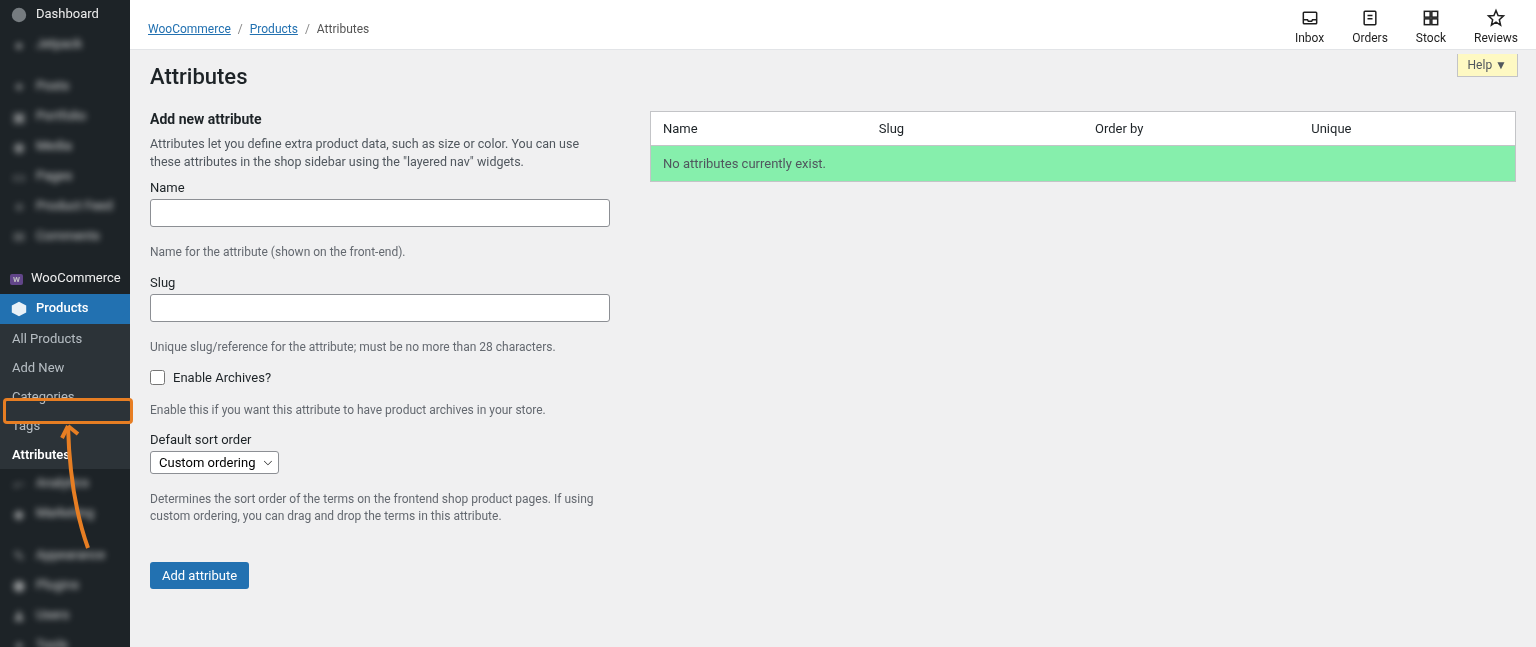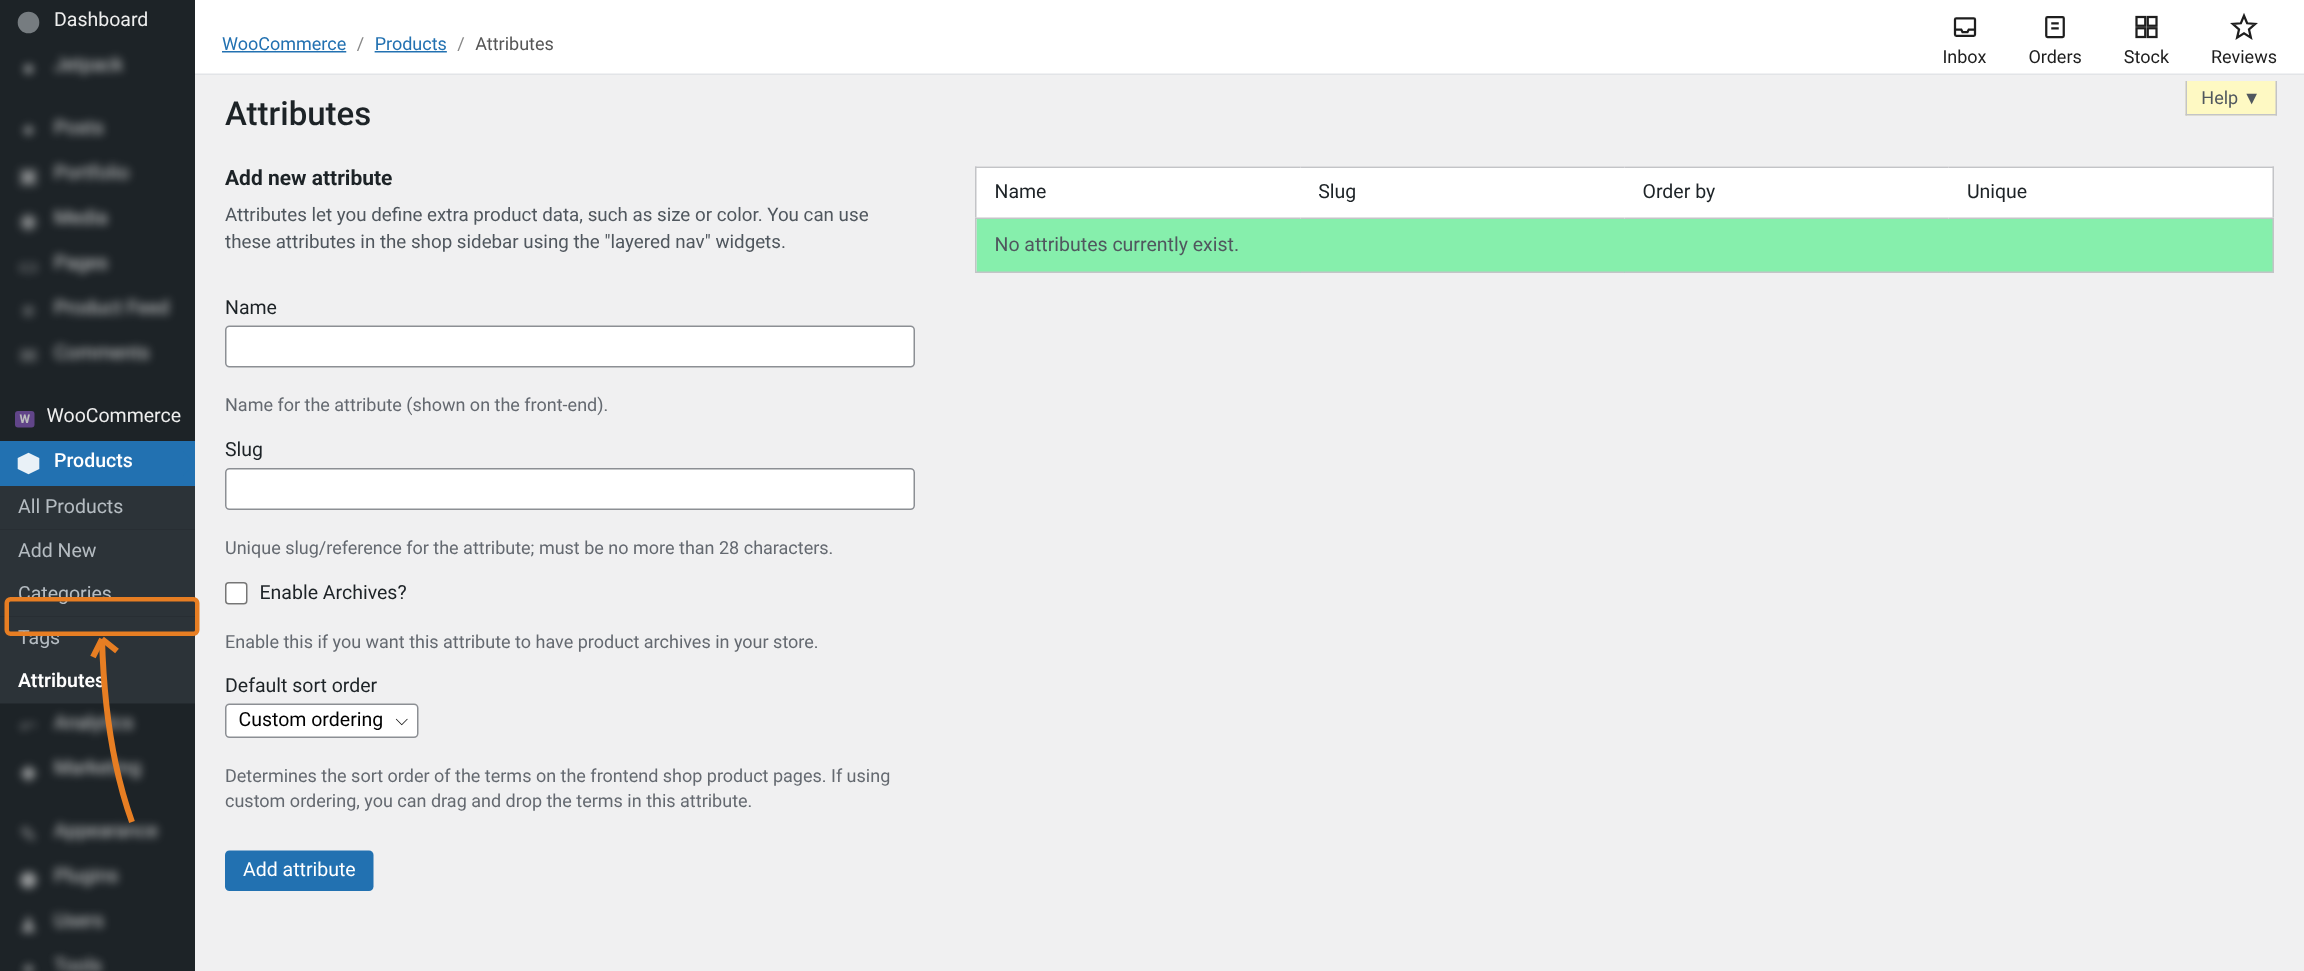--- a/index.html
+++ b/index.html
@@ -21,30 +21,30 @@
 .breadcrumbs a{color:#2271b1;text-decoration:underline;cursor:pointer}
 .breadcrumbs .sep{color:#888;margin:0 4px}
 .stat-item{display:flex;flex-direction:column;align-items:center;margin-left:28px;cursor:pointer;color:#1e1e1e;font-size:12px}
 .stat-item .ico{width:20px;height:20px;margin-bottom:3px}
 .page-body{padding:6px 20px 20px;position:relative}
 .help{position:absolute;right:18px;top:4px;background:#fef9c3;border:1px solid #c3c4c7;border-top:none;padding:4px 10px;font-size:12px;color:#50575e;cursor:pointer}
 h1.page-title{font-size:22px;font-weight:500;color:#1d2327;margin:8px 0 22px}
 .cols{display:flex;gap:40px}
 .left-col{width:460px}
 h2.section{font-size:14px;font-weight:700;color:#1d2327;margin-bottom:8px}
-.desc{font-size:12.5px;color:#50575e;margin-bottom:28px;line-height:1.4}
+.desc{font-size:12.5px;color:#50575e;margin-bottom:10px;line-height:1.4}
 .field-label{font-size:13px;color:#1d2327;margin-bottom:4px;display:block}
 .text-input{width:100%;padding:4px 8px;border:1px solid #8c8f94;border-radius:3px;font-size:13px;background:#fff;height:28px}
 .help-text{font-size:12px;color:#646970;margin-top:17px;margin-bottom:14px;line-height:1.4}
 .check-row{display:flex;align-items:flex-end;gap:8px;font-size:13px;color:#1d2327}
 .check-row input{width:15px;height:15px}
 .select{padding:3px 22px 3px 8px;border:1px solid #8c8f94;border-radius:3px;font-size:13px;background:#fff;appearance:none;position:relative}
 .select-wrap{display:inline-block;position:relative}
 .select-wrap::after{content:"⌵";position:absolute;right:7px;top:4px;font-size:11px;pointer-events:none}
-.btn-primary{background:#2271b1;color:#fff;border:none;padding:6px 12px;border-radius:3px;font-size:13px;cursor:pointer;margin-top:10px}
+.btn-primary{background:#2271b1;color:#fff;border:none;padding:6px 12px;border-radius:3px;font-size:13px;cursor:pointer;margin-top:23px}
 .right-col{flex:1}
 .tbl{width:100%;border:1px solid #c3c4c7;border-collapse:collapse;background:#fff}
 .tbl th{text-align:left;font-size:13px;font-weight:400;color:#1d2327;padding:9px 12px;border-bottom:1px solid #c3c4c7;background:#fff}
 .tbl td{padding:10px 12px;font-size:13px;color:#50575e;background:#86efac}
 .woo-badge{background:#7f54b3;color:#fff;font-size:8px;padding:1px 3px;border-radius:2px;font-weight:700}
 </style>
 </head>
 <body>
 
 <div class="sidebar">

